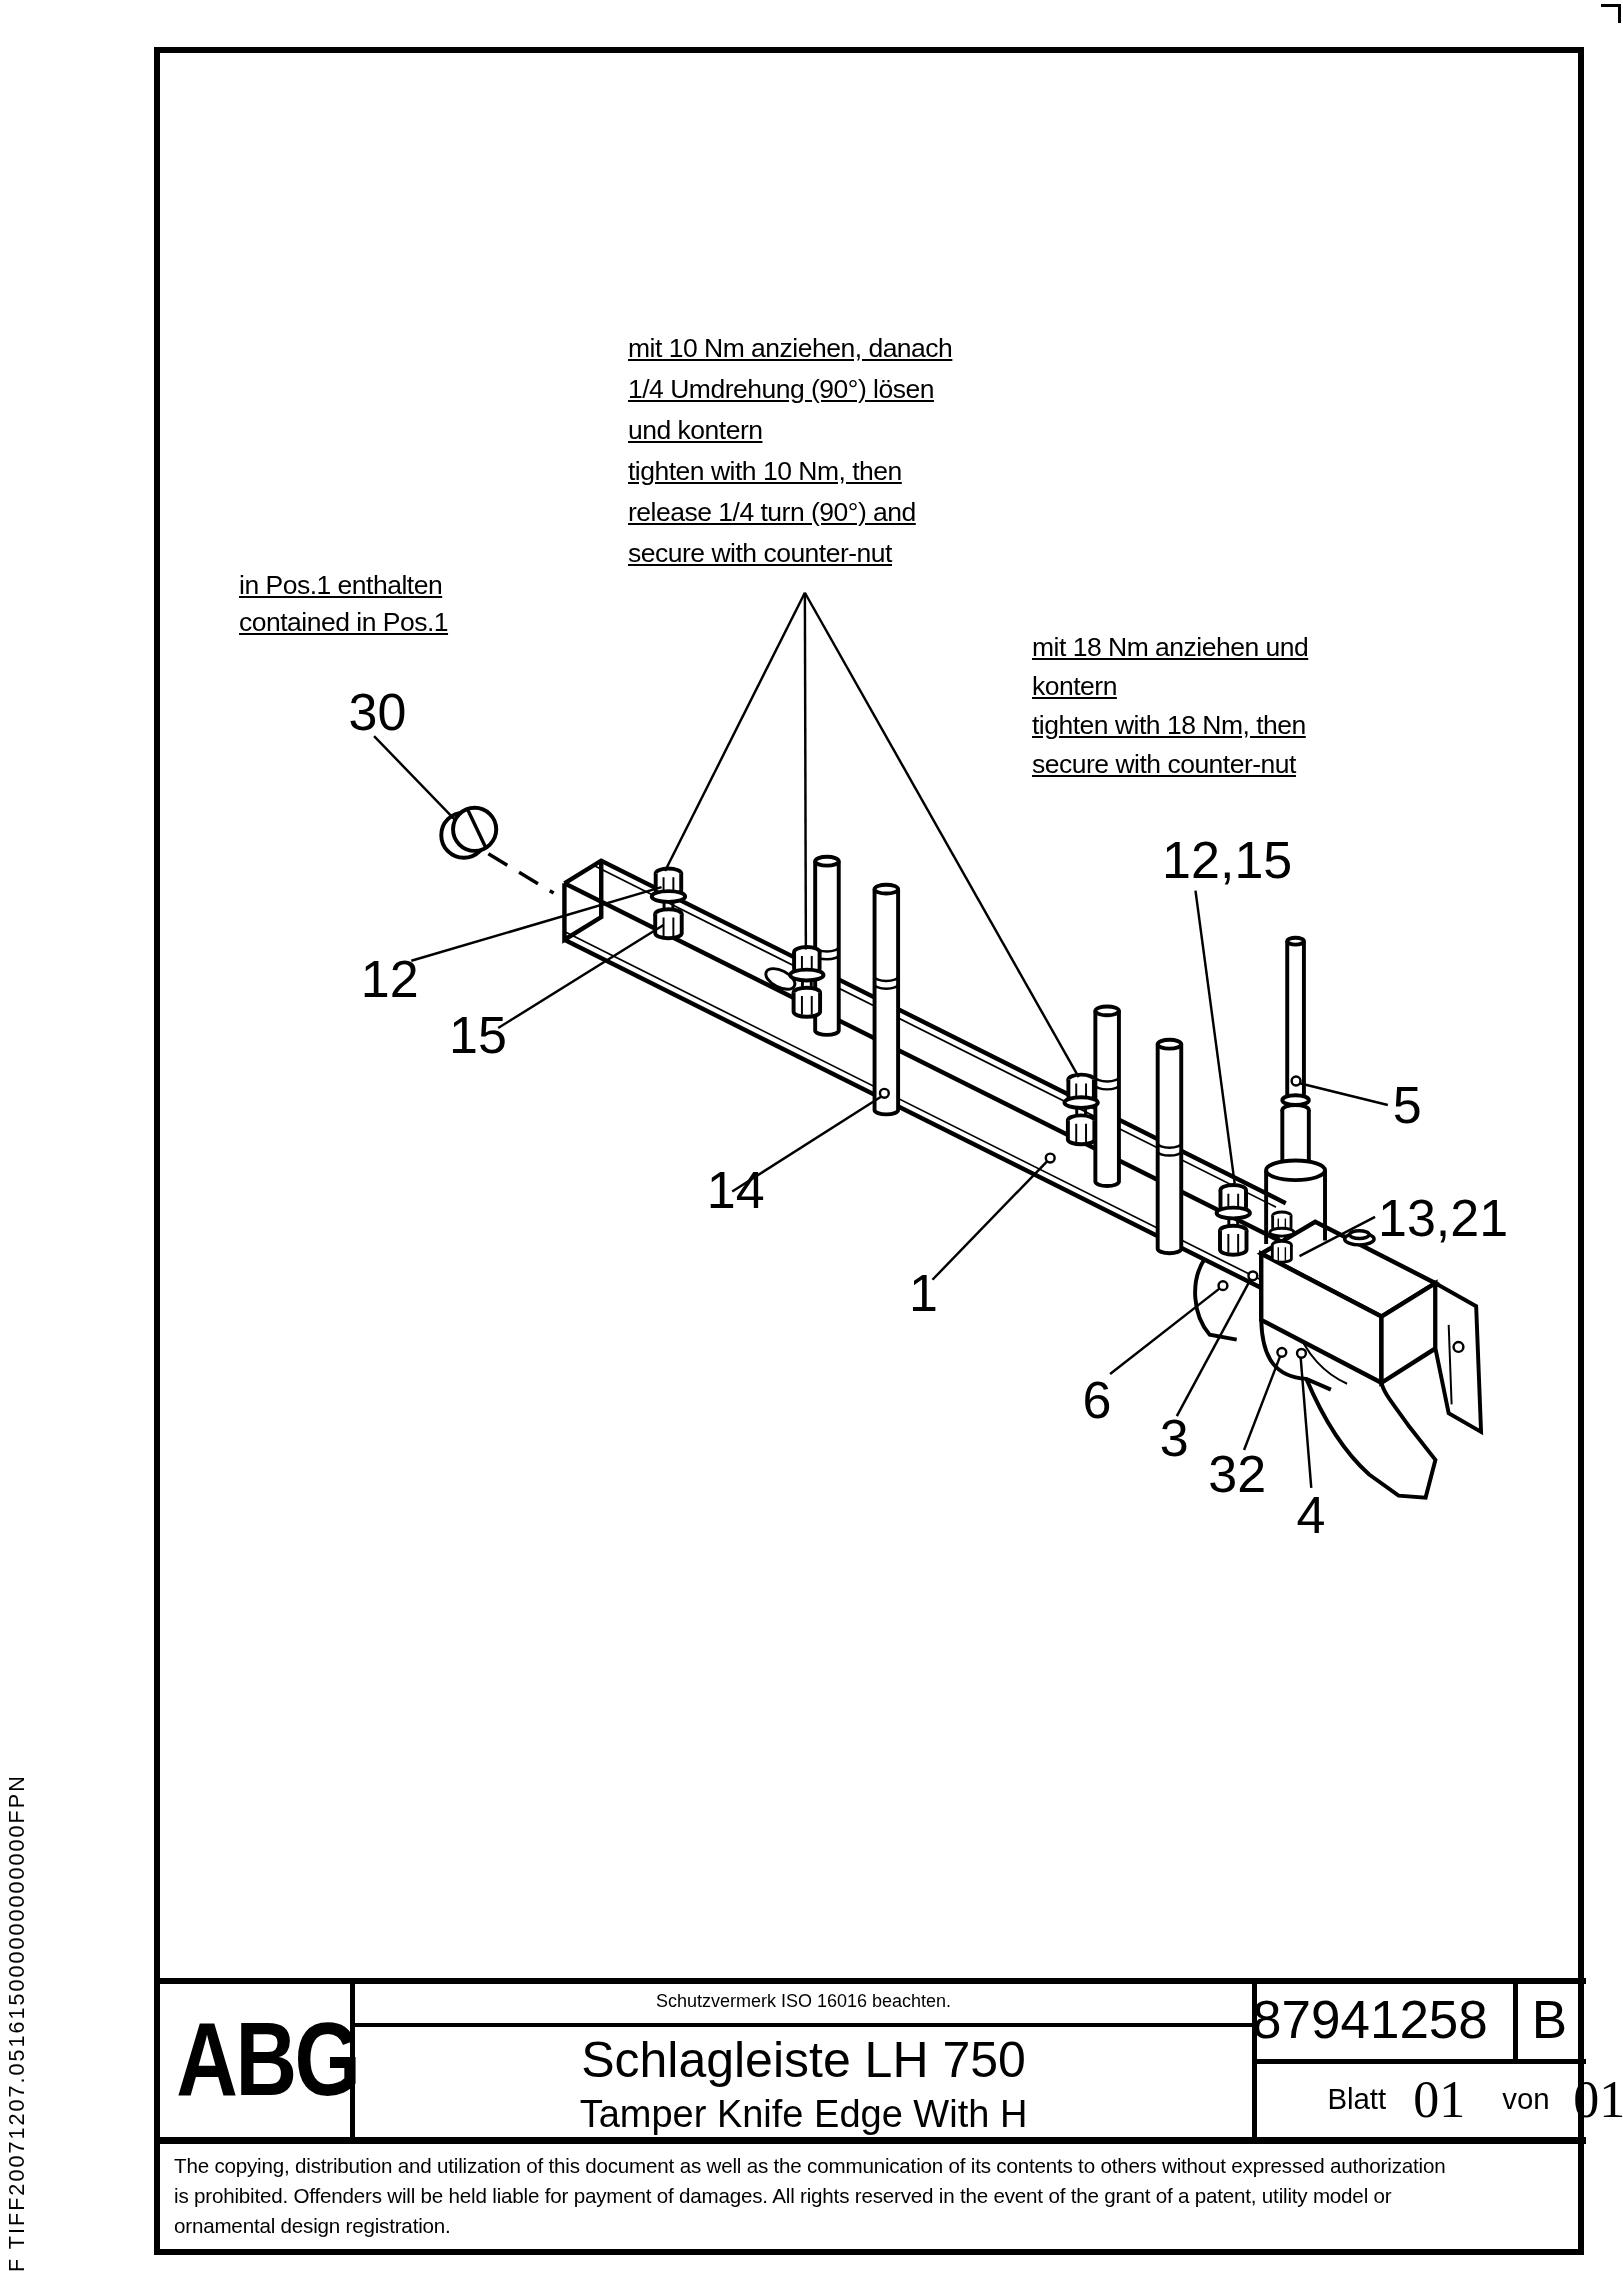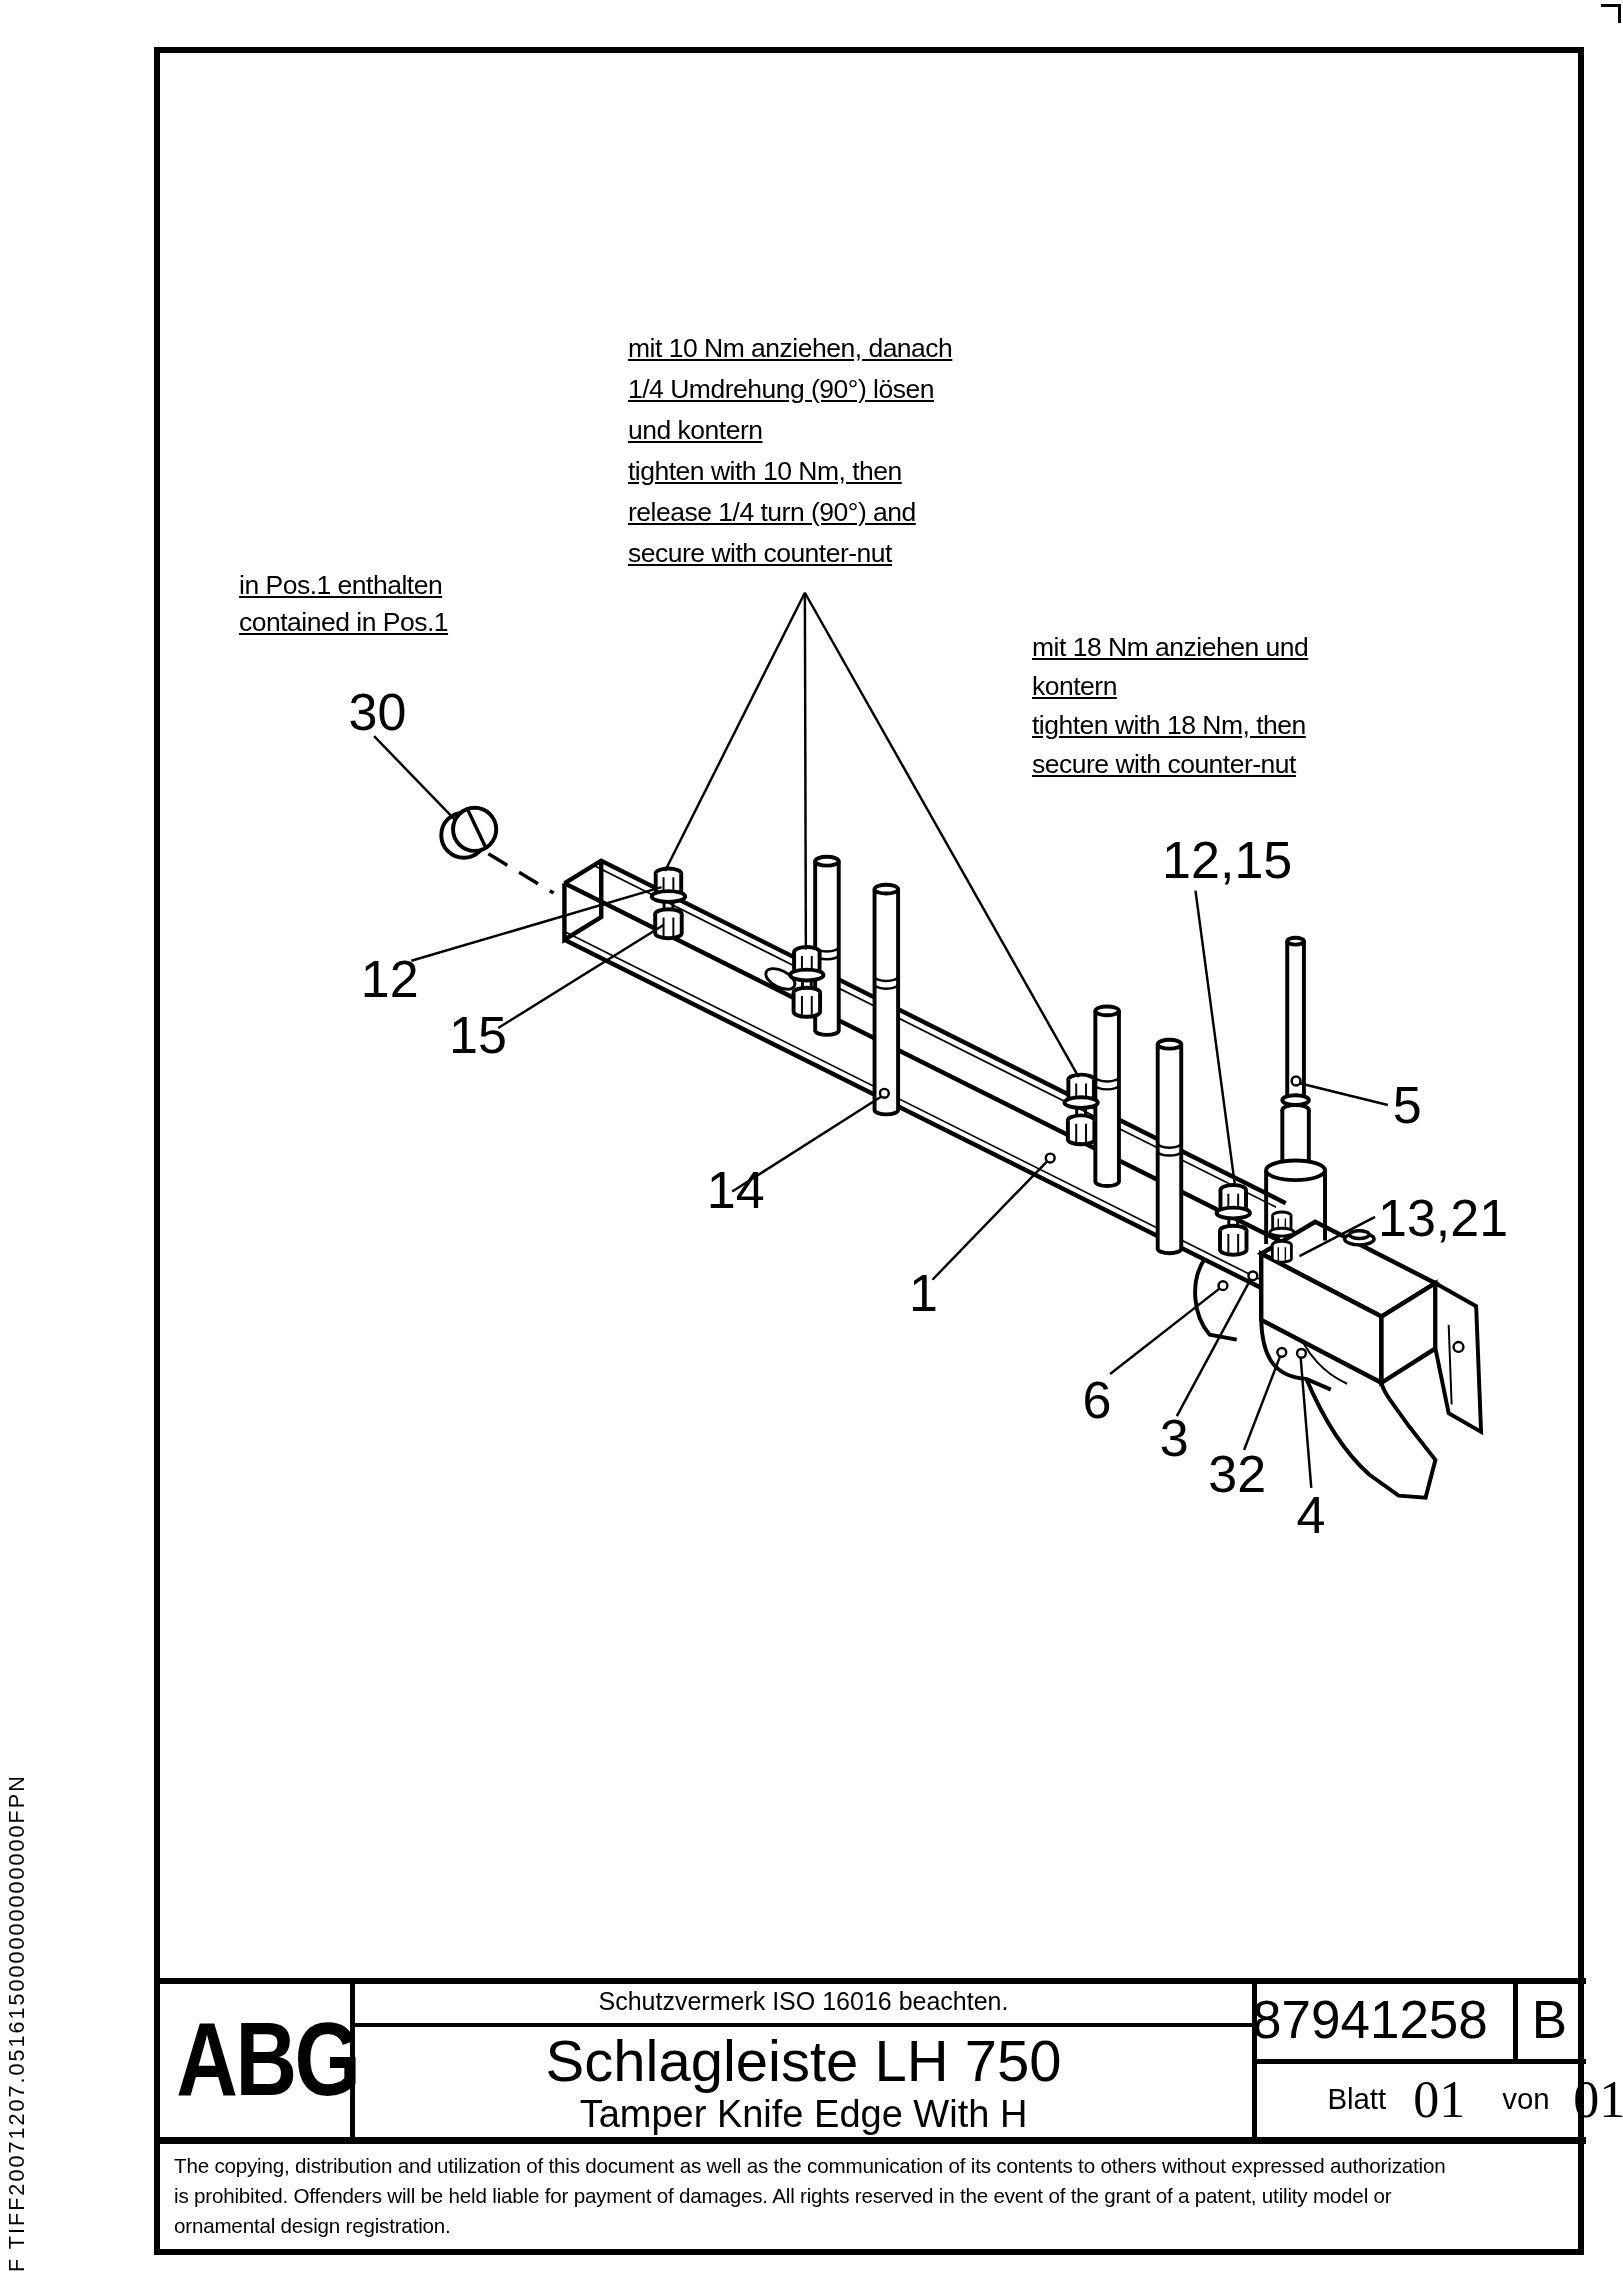--- a/index.html
+++ b/index.html
@@ -33,22 +33,22 @@
   
   .tline{position:absolute;background:#000;}
 
   .tb-text{position:absolute;white-space:nowrap;}
   .abg{
     left:159px;top:2005px;width:191px;height:108px;
     font-size:104px;font-weight:bold;line-height:108px;text-align:center;
     transform:scaleX(0.82);transform-origin:center;
     letter-spacing:-2.9px;
   }
-  .protection{left:355px;top:1979px;width:897px;height:44px;line-height:44px;text-align:center;font-size:25px;}
-  .title-de{left:355px;top:2026px;width:897px;height:65px;line-height:69px;text-align:center;font-size:58px;}
+  .protection{left:355px;top:1979px;width:897px;height:44px;line-height:44px;text-align:center;font-size:18px;}
+  .title-de{left:355px;top:2026px;width:897px;height:65px;line-height:69px;text-align:center;font-size:50px;}
   .title-en{left:355px;top:2092px;width:897px;height:44px;line-height:44px;text-align:center;font-size:38px;}
   .dwgnum{left:1252px;top:1979px;width:231px;height:82px;line-height:82px;text-align:center;font-size:53px;}
   .rev{left:1513px;top:1979px;width:73px;height:82px;line-height:82px;text-align:center;font-size:53px;}
   .sheetrow{
     left:1252px;top:2061px;width:334px;height:76px;
     display:flex;align-items:center;margin-left:46px;
   }
   .sheetrow .lbl{font-size:29.4px;}
   .sheetrow .num{font-size:52px;font-family:Liberation Serif, serif;}
   .legal{

